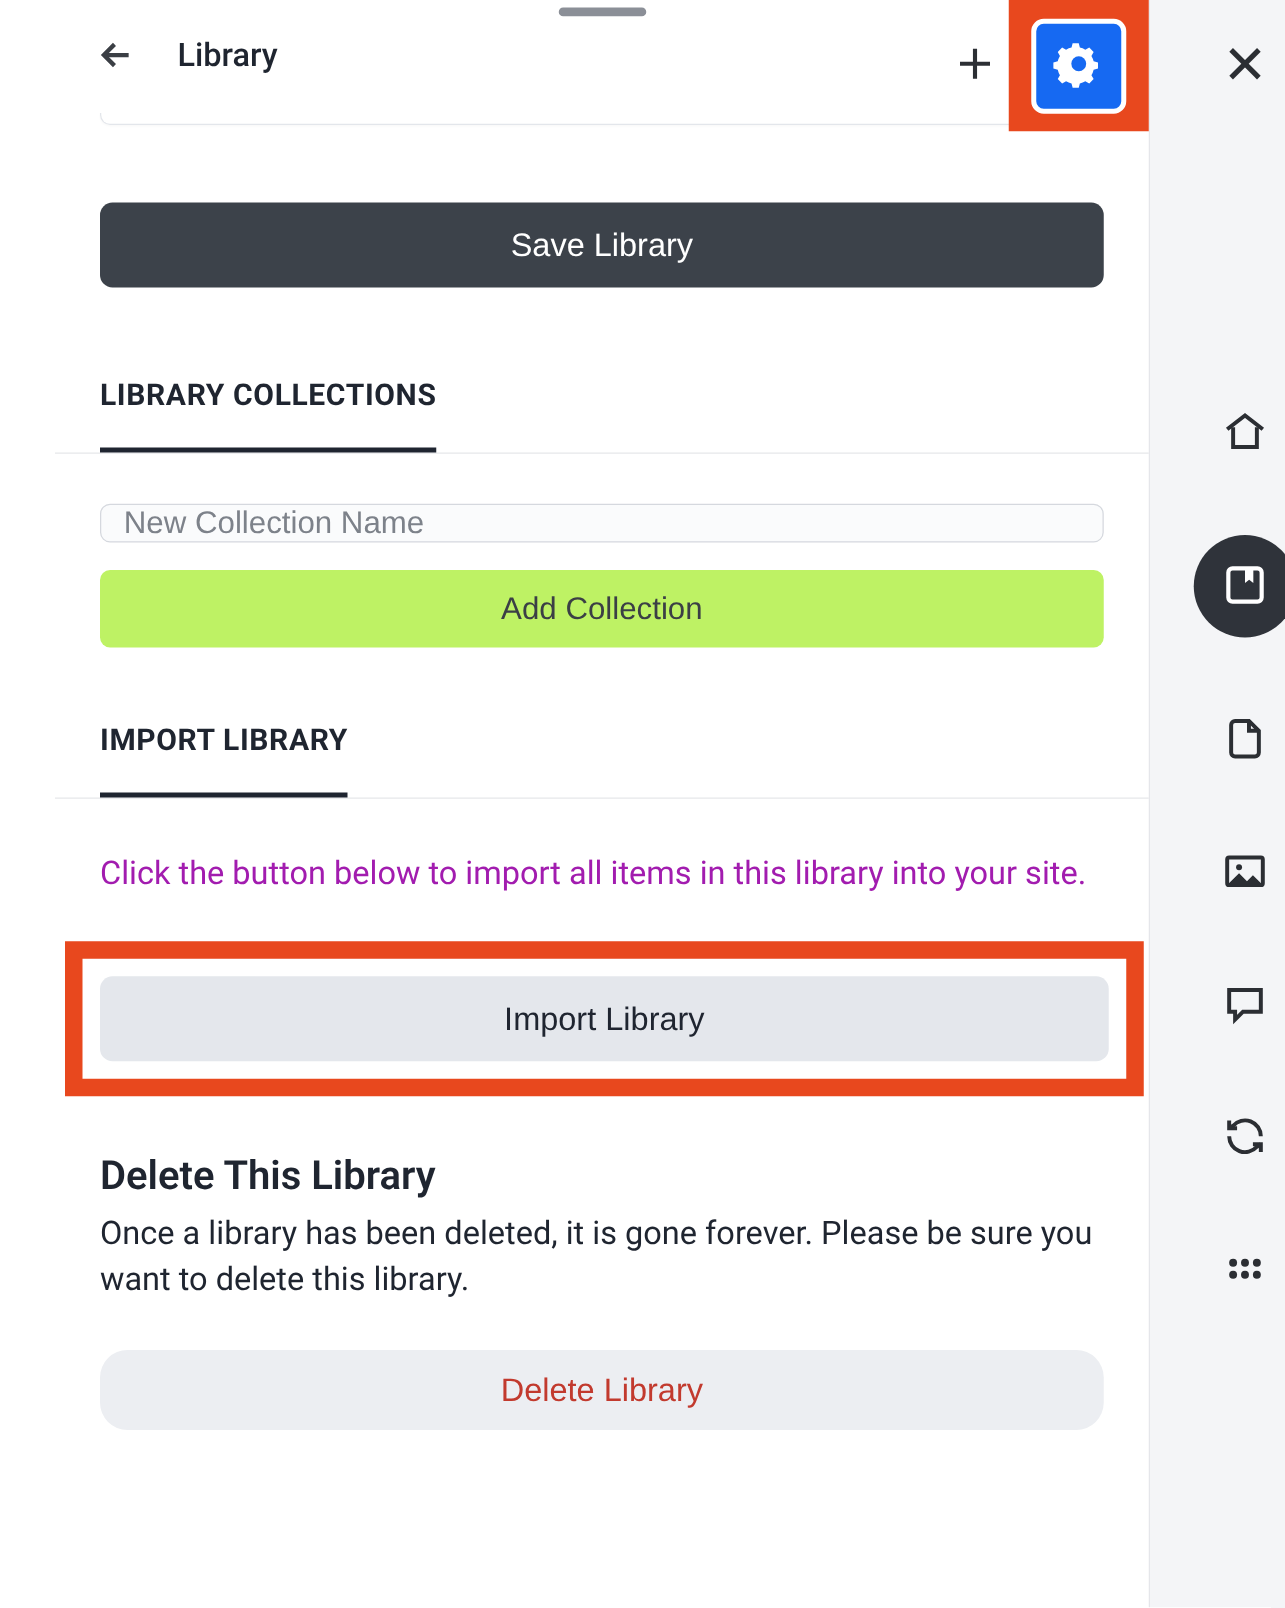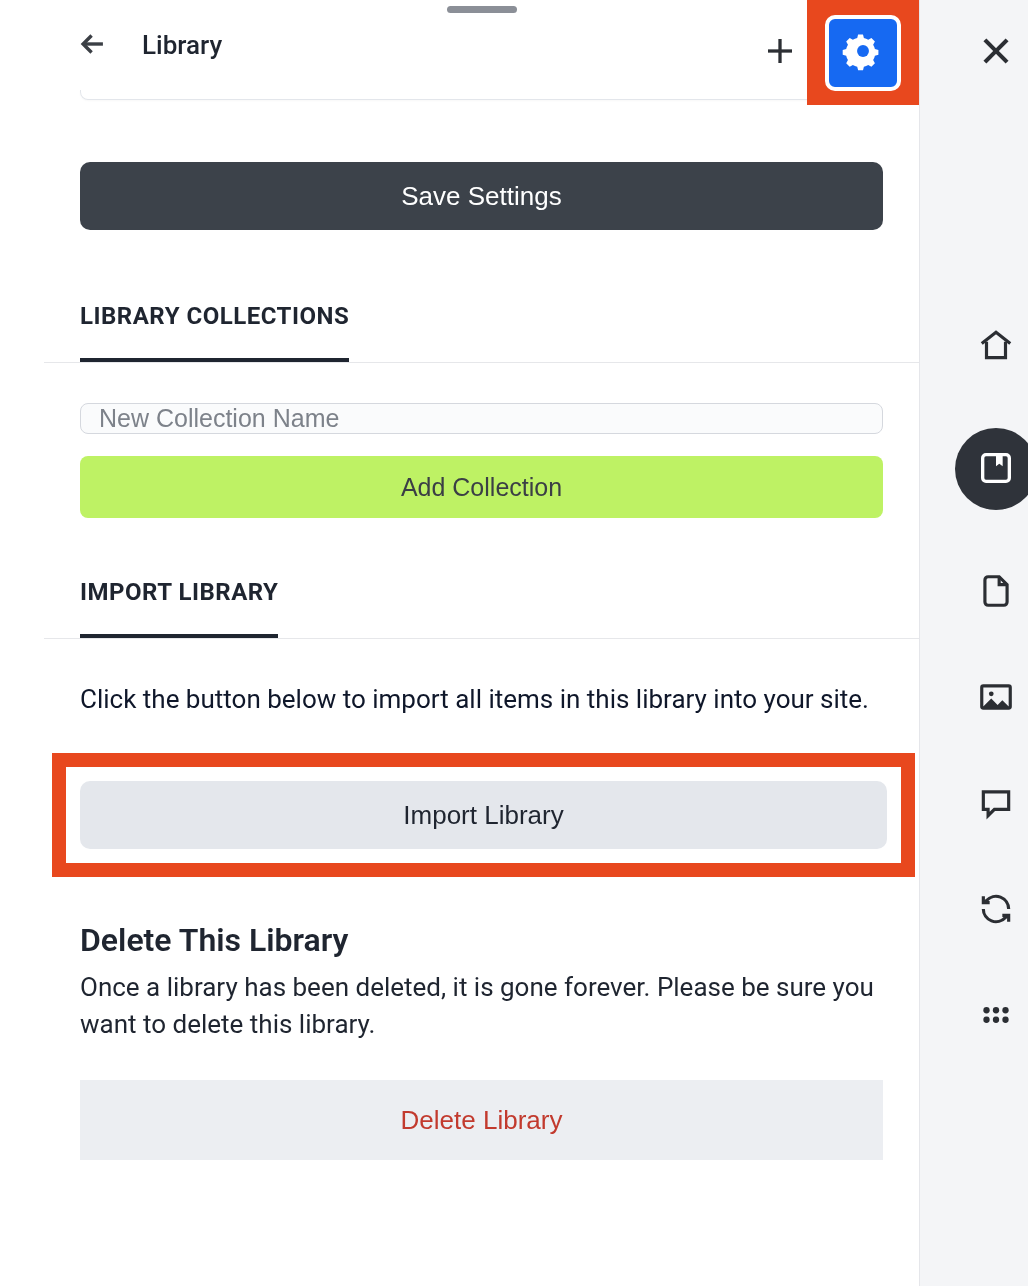--- a/index.html
+++ b/index.html
@@ -29,26 +29,26 @@
   .content { padding: 0 36px; }
   .ghost-field { height:10px; margin-top:0; border:1px solid #e3e6eb; border-top:none; border-radius:0 0 8px 8px; box-shadow:0 1px 2px rgba(0,0,0,0.03);}
   .save-btn { width:100%; height:68px; margin-top:62px; background:#3c424a; color:#fff; border:none; border-radius:10px; font-size:26px; font-weight:500; cursor:pointer; }
   .section-header { font-size:24px; font-weight:700; letter-spacing:0.5px; text-transform:uppercase; color:#1f2530; padding-bottom:28px; border-bottom:4px solid #1f2530; display:inline-block; }
   .section-header-wrap { margin-top:72px; border-bottom:1px solid #e6e7ea; }
   .section-header-wrap-full { margin-left:-36px; margin-right:-36px; padding-left:36px; }
   .collection-row { display:flex; gap:22px; margin-top:40px;flex-direction:column; }
   .collection-input { flex:1; height:66px; border:1px solid #d5d8de; border-radius:8px; font-size:25px; padding:0 18px; color:#1f2530; background:#fafbfc; }
   .collection-input::placeholder { color:#7d828a; }
   .add-collection-btn { height:62px; padding:0 26px; border:none; border-radius:8px; background:#bef264; color:#3b3f45; font-size:25px; font-weight:500; cursor:pointer; }
-  .import-desc { font-size:26px; line-height:1.4; margin-top:42px; color:#0f172a; }
+  .import-desc { font-size:26px; line-height:1.4; margin-top:42px; color:#a21caf; }
   .highlight-box { margin-top:36px; margin-left:-28px; margin-right:-32px; border:14px solid #e8481e; padding:14px 14px; }
   .import-btn { width:100%; height:68px; border:none; border-radius:10px; background:#e4e7ec; color:#1f2530; font-size:26px; font-weight:500; cursor:pointer; }
   .danger-title { font-size:32px; font-weight:600; margin-top:44px; color:#1f2530; }
   .danger-desc { font-size:26px; line-height:1.4; margin-top:10px; color:#1f2530; }
-  .delete-btn { width:100%; height:80px; margin-top:38px; border:none; border-radius:0; background:#eceef2; color:#c23a2e; font-size:26px; font-weight:500; cursor:pointer; }
+  .delete-btn { width:100%; height:64px; margin-top:38px; border:none; border-radius:22px; background:#eceef2; color:#c23a2e; font-size:26px; font-weight:500; cursor:pointer; }
   
   .side-btn { width:48px; height:48px; display:flex; align-items:center; justify-content:center; background:none; border:none; cursor:pointer; color:#2b2e33; }
   .side-btn svg { width:38px; height:38px; }
   .side-btn.active { width:82px; height:82px; border-radius:50%; background:#2f333a; color:#fff; }
   .side-btn.active svg { width:40px; height:40px; }
   .close-btn svg { stroke:#2b2e33; stroke-width:2.6; fill:none; }
   .section-header-wrap.sm { margin-top:60px; }
 </style>
 </head>
 <body>
@@ -88,21 +88,21 @@
                 </svg>
             </span>
           </button>
         </div>
       </div>
     </div>
 
     <div class="content">
       <div class="ghost-field"></div>
 
-      <button class="save-btn">Save Settings</button>
+      <button class="save-btn">Save Library</button>
 
       <div class="section-header-wrap section-header-wrap-full">
         <div class="section-header">LIBRARY COLLECTIONS</div>
       </div>
 
       <div class="collection-row">
         <input class="collection-input" placeholder="New Collection Name" style="">
         <button class="add-collection-btn">Add Collection</button>
       </div>
 

